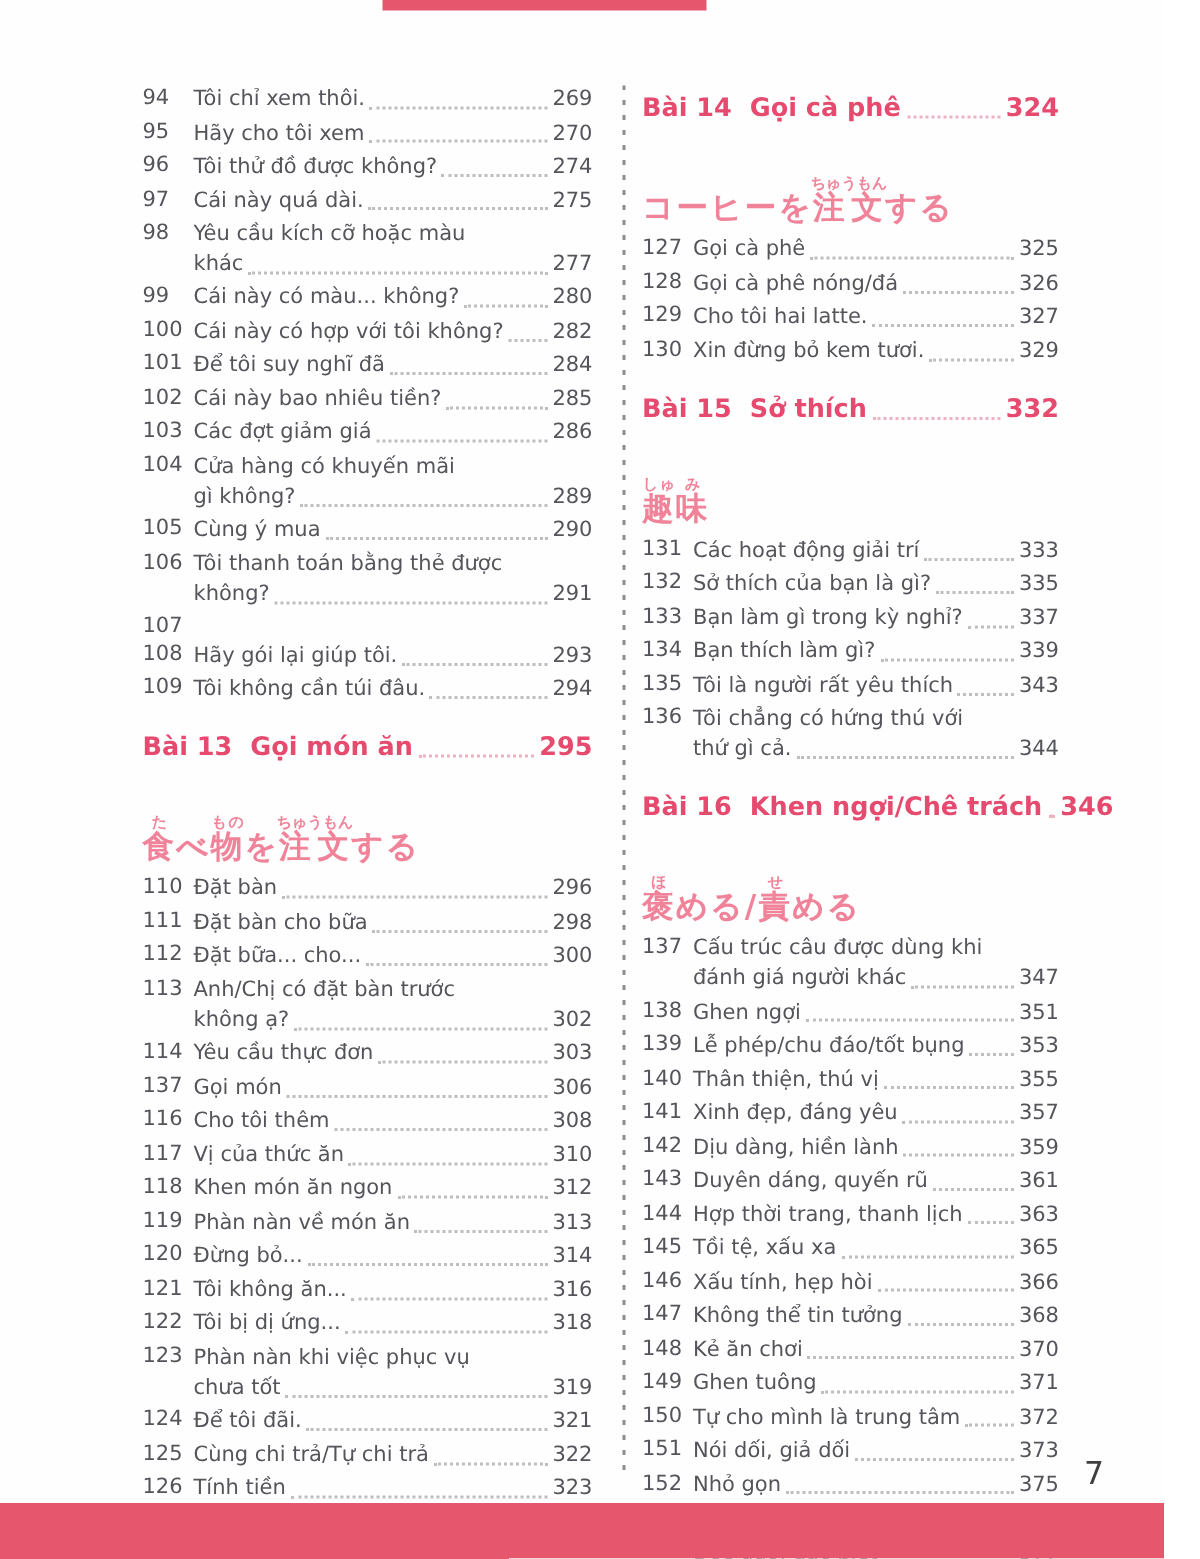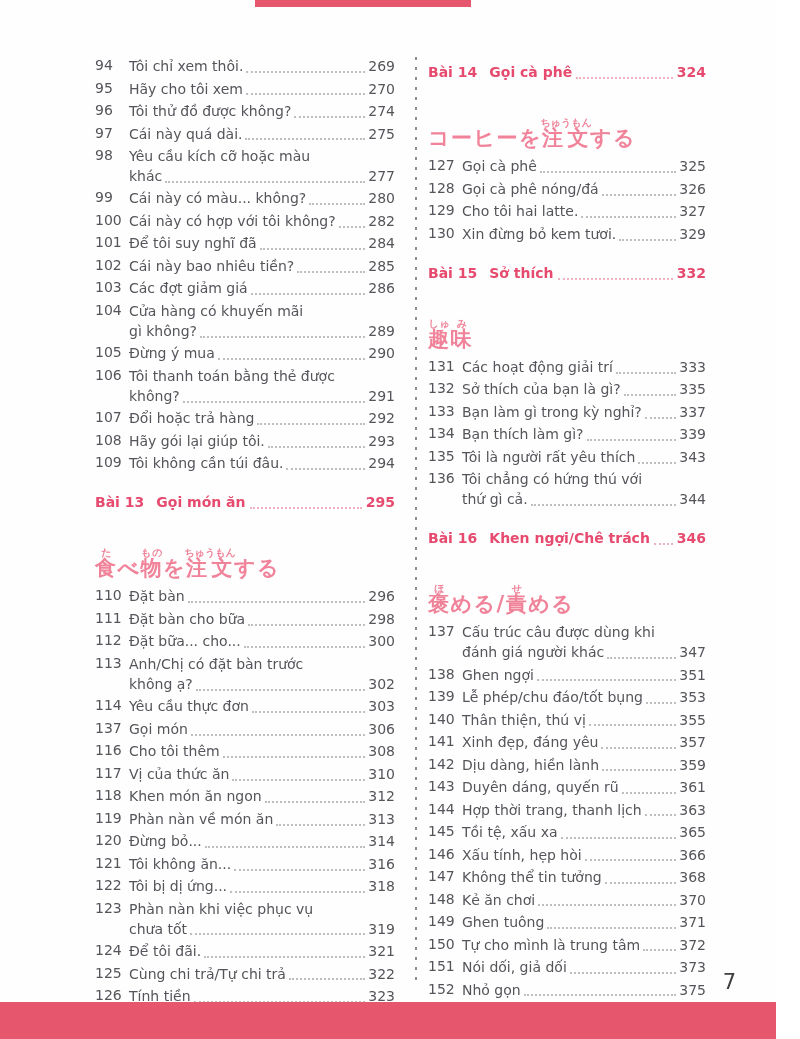--- a/index.html
+++ b/index.html
@@ -32,21 +32,21 @@
   .leader {
     flex:1; min-width:8px; margin:0 3px 4px 3px;
     border-bottom:2px dotted #bcbec0; align-self:flex-end;
   }
   .epage { flex:none; }
 
   .section { margin-top:16px; margin-bottom:7px; }
   .col-right .section:first-child { margin-top:3px; }
   .srow {
     display:flex; align-items:flex-end;
-    color:var(--accent-strong, #e64a6e); font-weight:bold; font-size:14px; line-height:24px;
+    color:var(--accent-strong, #e64a6e); font-weight:bold; font-size:17px; line-height:24px;
   }
   .slabel { margin-right:12px; white-space:pre; }
   .stitle { white-space:pre; }
   .sleader {
     flex:1; min-width:4px; margin:0 4px 5px 4px;
     border-bottom:2px dotted #eeb3c1; align-self:flex-end;
   }
   .sjp {
     color:var(--accent-soft, #f08399); font-weight:bold; font-size:21px;
     letter-spacing:1.5px; margin-top:3px; line-height:1.15;
@@ -180,48 +180,41 @@
               <span class="etitle">gì không?</span>
               <span class="leader"></span>
               <span class="epage">289</span>
             </div>
           </div>
         </div>
         <div class="entry">
           <span class="num">105</span>
           <div class="emain">
             <div class="eline">
-              <span class="etitle">Đừng ý mua</span>
+              <span class="etitle">Cùng ý mua</span>
               <span class="leader"></span>
               <span class="epage">290</span>
             </div>
           </div>
         </div>
         <div class="entry">
           <span class="num">106</span>
           <div class="emain">
             <div class="eline">
               <span class="etitle">Tôi thanh toán bằng thẻ được</span>
             </div>
             <div class="eline">
               <span class="etitle">không?</span>
               <span class="leader"></span>
               <span class="epage">291</span>
             </div>
           </div>
         </div>
         <div class="entry">
           <span class="num">107</span>
-          <div class="emain">
-            <div class="eline">
-              <span class="etitle">Đổi hoặc trả hàng</span>
-              <span class="leader"></span>
-              <span class="epage">292</span>
-            </div>
-          </div>
         </div>
         <div class="entry">
           <span class="num">108</span>
           <div class="emain">
             <div class="eline">
               <span class="etitle">Hãy gói lại giúp tôi.</span>
               <span class="leader"></span>
               <span class="epage">293</span>
             </div>
           </div>

